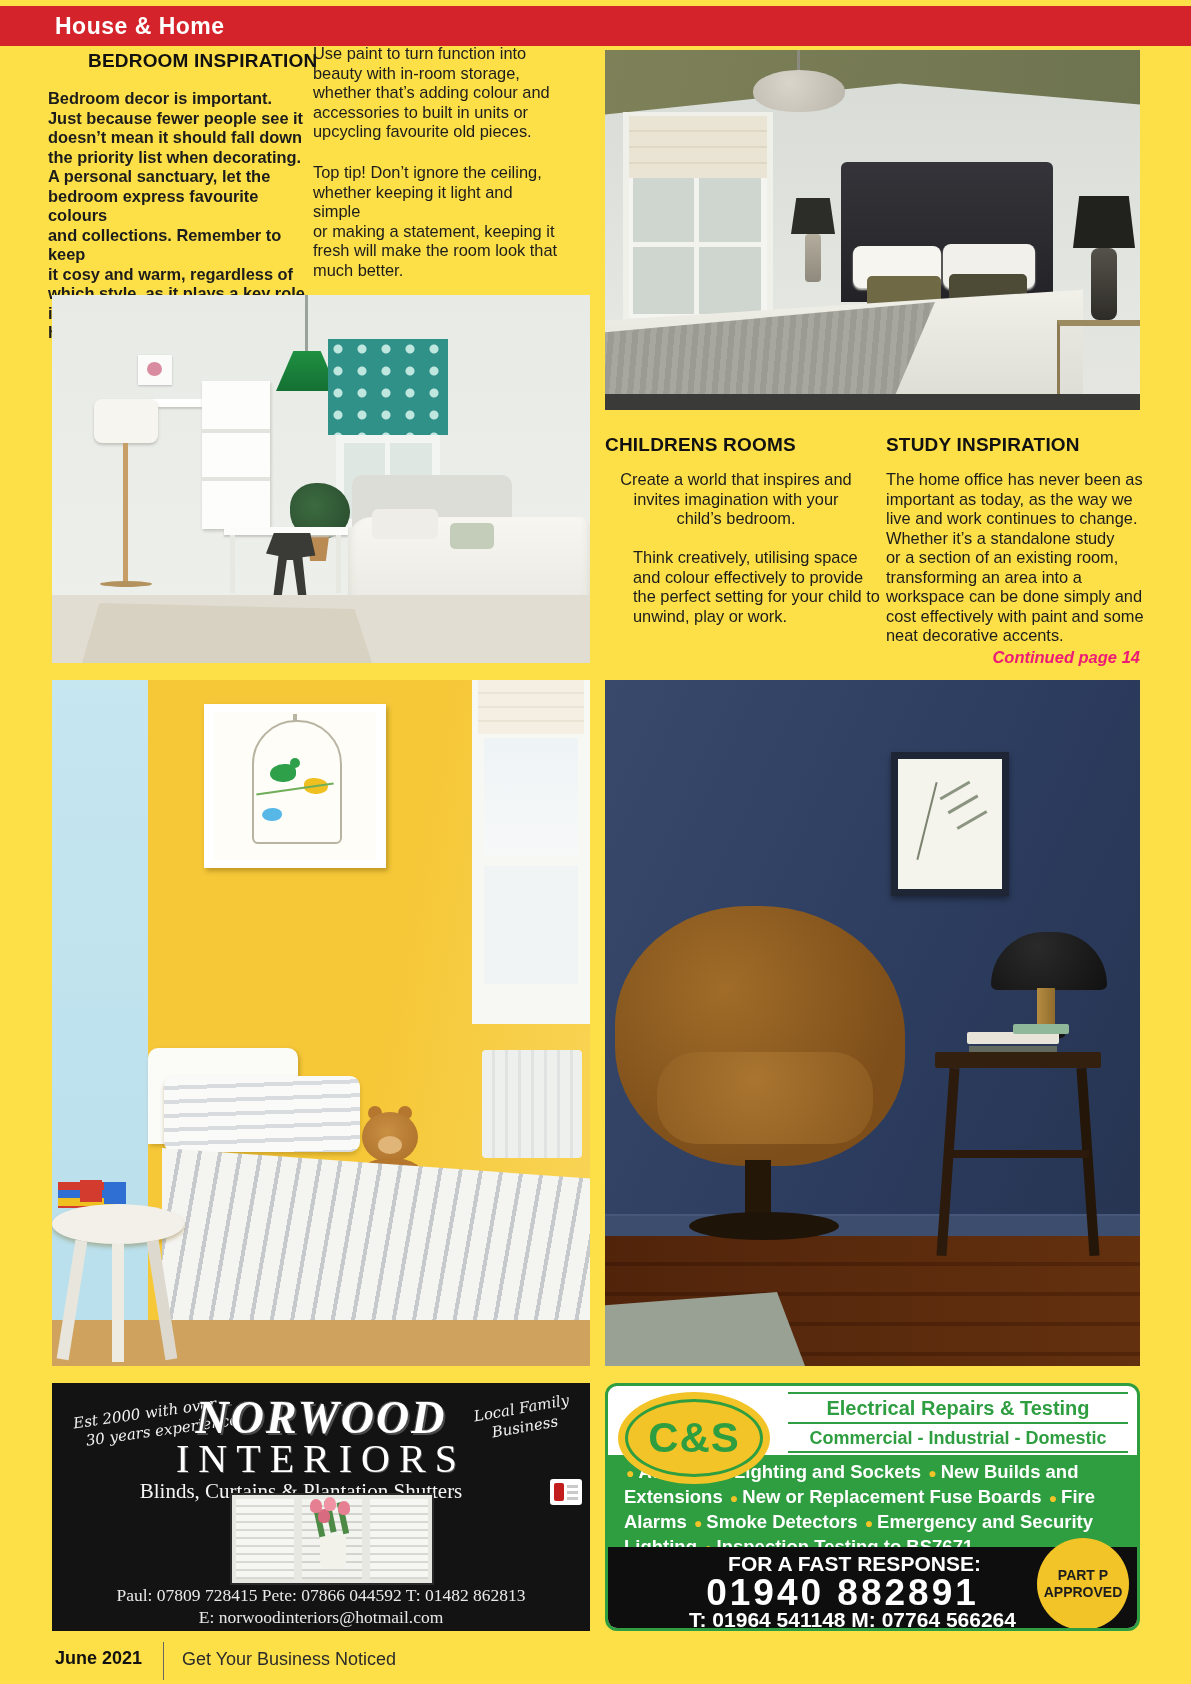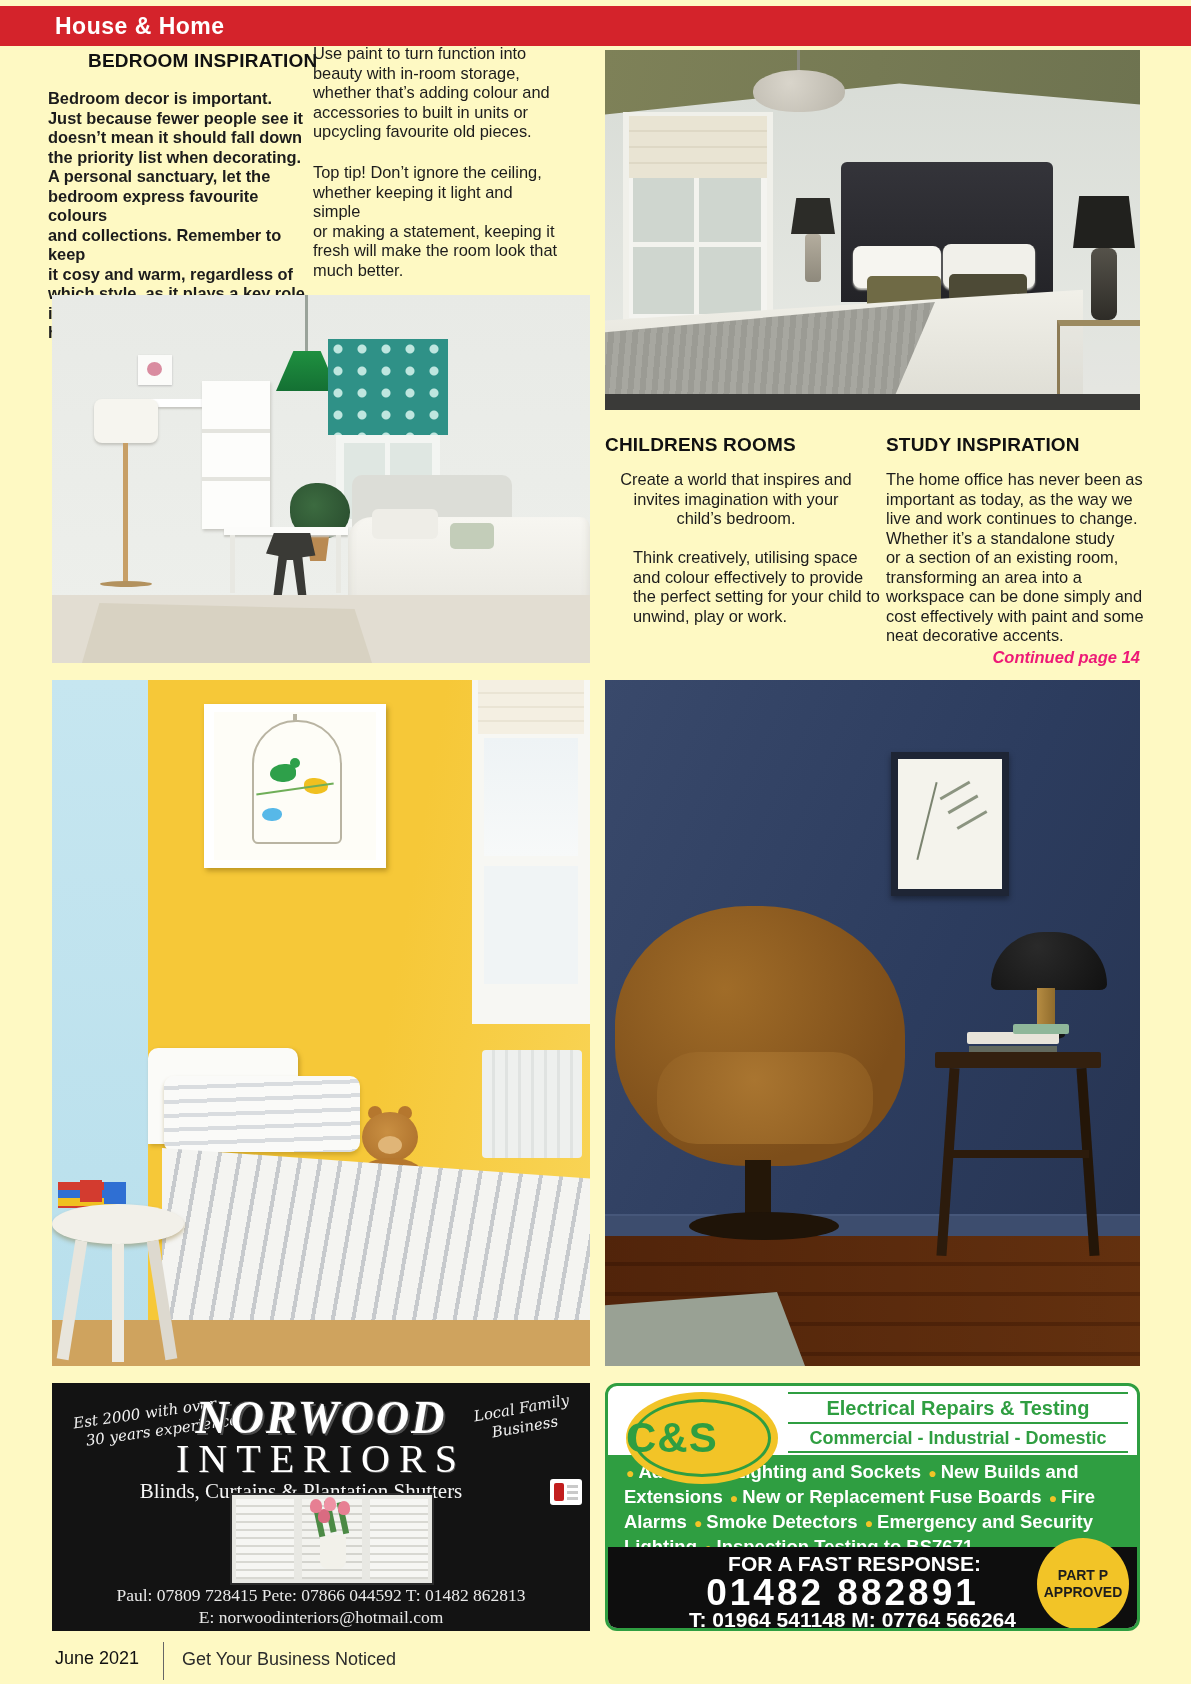--- a/index.html
+++ b/index.html
@@ -1,16 +1,16 @@
 <!DOCTYPE html>
 <html><head>
 <meta charset="utf-8">
 <style>
   html,body{margin:0;padding:0;background:#ffffff;}
-  .page{position:relative;width:1191px;height:1684px;background:#fef9c3;overflow:hidden;
+  .page{position:relative;width:1191px;height:1684px;background:#fde047;overflow:hidden;
         font-family:"Liberation Sans",sans-serif;color:#1a1a1a;}
   .a{position:absolute;}
 
   
   .topbar{position:absolute;left:0;top:6px;width:1191px;height:40px;background:#d4232b;}
   .topbar-title{position:absolute;left:55px;top:7px;font-size:23px;font-weight:800;color:#ffffff;letter-spacing:.5px;}
 
   
   .art-title{font-size:19px;font-weight:800;color:#111;letter-spacing:.2px;}
   .art-body{font-size:16.4px;line-height:19.5px;color:#1c1c1c;white-space:pre-line;}
@@ -30,37 +30,37 @@
   .nw-tag{position:absolute;left:0;right:40px;top:96px;text-align:center;font-family:"Liberation Serif",serif;
           font-size:21px;color:#f5f5f5;}
   .nw-contact{position:absolute;left:0;right:0;text-align:center;font-family:"Liberation Serif",serif;
               font-size:17.5px;color:#e9e9e9;}
 
   
   .ad-cs{position:absolute;left:605px;top:1383px;width:535px;height:248px;background:#ffffff;
          border:3px solid #2f9e41;border-radius:12px;overflow:hidden;box-sizing:border-box;}
   .cs-green-band{position:absolute;left:0;top:69px;width:100%;height:92px;background:#2f9e41;}
   .cs-black-band{position:absolute;left:0;top:161px;width:100%;height:84px;background:#0e0e0e;}
-  .cs-oval{position:absolute;left:18px;top:6px;width:152px;height:92px;background:#f2c427;border-radius:50%;z-index:3;
-           display:flex;align-items:center;justify-content:flex-start;}
+  .cs-oval{position:absolute;left:10px;top:6px;width:152px;height:92px;background:#f2c427;border-radius:50%;z-index:3;
+           display:flex;align-items:center;justify-content:center;}
   .cs-oval-ring{position:absolute;left:7px;top:7px;right:7px;bottom:7px;border:3px solid #2f9e41;border-radius:50%;}
   .cs-oval-txt{position:relative;font-size:42px;font-weight:800;color:#2f9e41;letter-spacing:1px;}
   .cs-h{position:absolute;left:180px;width:340px;text-align:center;color:#2f9e41;font-weight:800;}
   .cs-rule{position:absolute;left:180px;width:340px;height:2px;background:#2f9e41;}
   .cs-services{position:absolute;left:16px;right:10px;top:74px;font-size:18.5px;font-weight:700;color:#ffffff;line-height:23px;}
   .svc-dot{color:#f2c427;font-size:14px;padding:0 4px 0 2px;}
   .cs-resp{position:absolute;left:0;right:60px;top:166px;text-align:center;color:#fff;font-weight:800;font-size:21px;padding-left:24px;}
   .cs-phone{position:absolute;left:0;right:60px;top:186px;text-align:center;color:#fff;font-weight:800;font-size:37px;letter-spacing:3px;}
   .cs-phone2{position:absolute;left:0;right:40px;top:222px;text-align:center;color:#fff;font-weight:800;font-size:21px;}
   .cs-badge{position:absolute;right:8px;top:152px;width:92px;height:92px;border-radius:50%;background:#f2c427;z-index:4;
             display:flex;flex-direction:column;align-items:center;justify-content:center;
             color:#1d1d1d;font-weight:800;font-size:14px;line-height:17px;}
 
   
-  .footer-issue{position:absolute;left:55px;top:1648px;font-size:18px;font-weight:400;color:#111;text-align:right;}
+  .footer-issue{position:absolute;left:55px;top:1648px;font-size:18px;font-weight:700;color:#111;text-align:right;}
   .footer-div{position:absolute;left:163px;top:1642px;width:1px;height:38px;background:#666;}
   .footer-tag{position:absolute;left:182px;top:1649px;font-size:18px;color:#2b2b2b;}
 </style>
 </head>
 <body>
 
 <div class="page">
 
   <div class="topbar">
     <div class="topbar-title">House &amp; Home</div>
@@ -269,21 +269,21 @@
     </div>
     <div class="cs-rule" style="top:6px;"></div>
     <div class="cs-h" style="top:11px;font-size:20px;">Electrical Repairs &amp; Testing</div>
     <div class="cs-rule" style="top:36px;"></div>
     <div class="cs-h" style="top:42px;font-size:18px;">Commercial - Industrial - Domestic</div>
     <div class="cs-rule" style="top:65px;"></div>
     <div class="cs-green-band"></div>
     <div class="cs-services"><span class="svc-dot">●</span><span>Additional Lighting and Sockets </span><span class="svc-dot">●</span><span>New Builds and Extensions </span><span class="svc-dot">●</span><span>New or Replacement Fuse Boards </span><span class="svc-dot">●</span><span>Fire Alarms </span><span class="svc-dot">●</span><span>Smoke Detectors </span><span class="svc-dot">●</span><span>Emergency and Security Lighting </span><span class="svc-dot">●</span><span>Inspection Testing to BS7671 </span></div>
     <div class="cs-black-band"></div>
     <div class="cs-resp">FOR A FAST RESPONSE:</div>
-    <div class="cs-phone">01482 882891</div>
+    <div class="cs-phone">01940 882891</div>
     <div class="cs-phone2">T: 01964 541148  M: 07764 566264</div>
     <div class="cs-badge">
       <div>PART P</div>
       <div>APPROVED</div>
     </div>
   </div>
 
   <div class="footer-issue">June 2021</div>
   <div class="footer-div"></div>
   <div class="footer-tag">Get Your Business Noticed</div>

